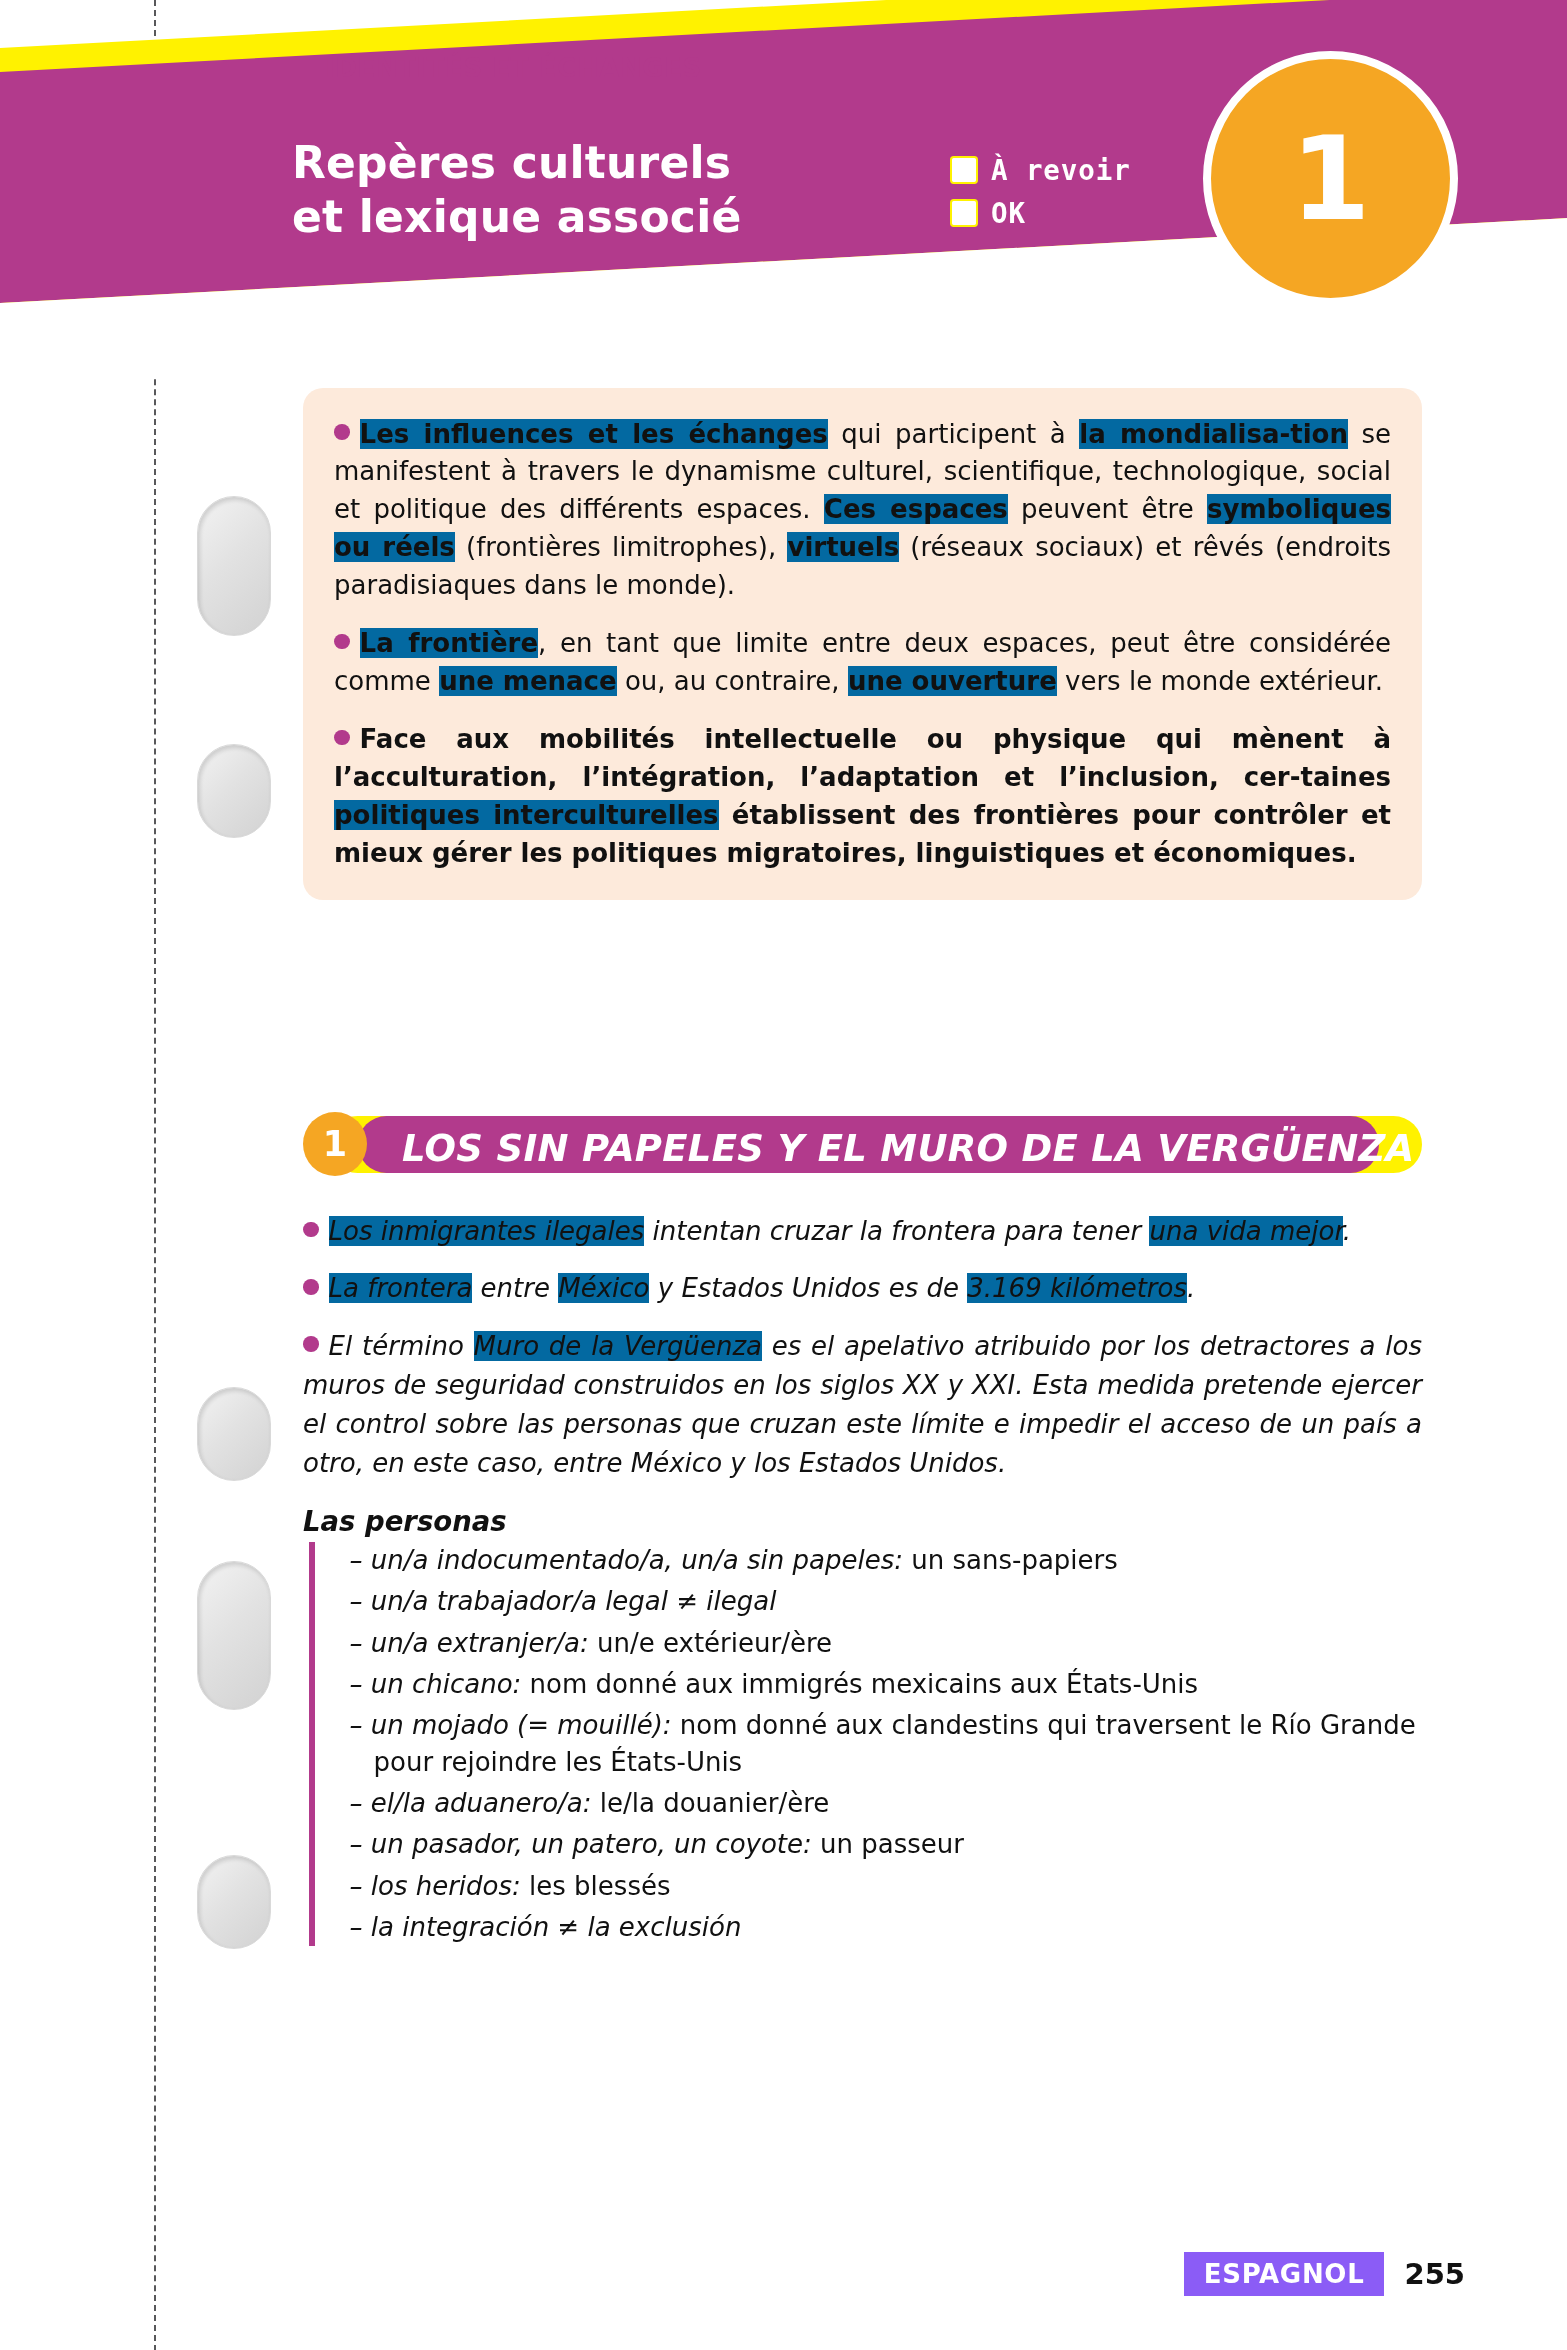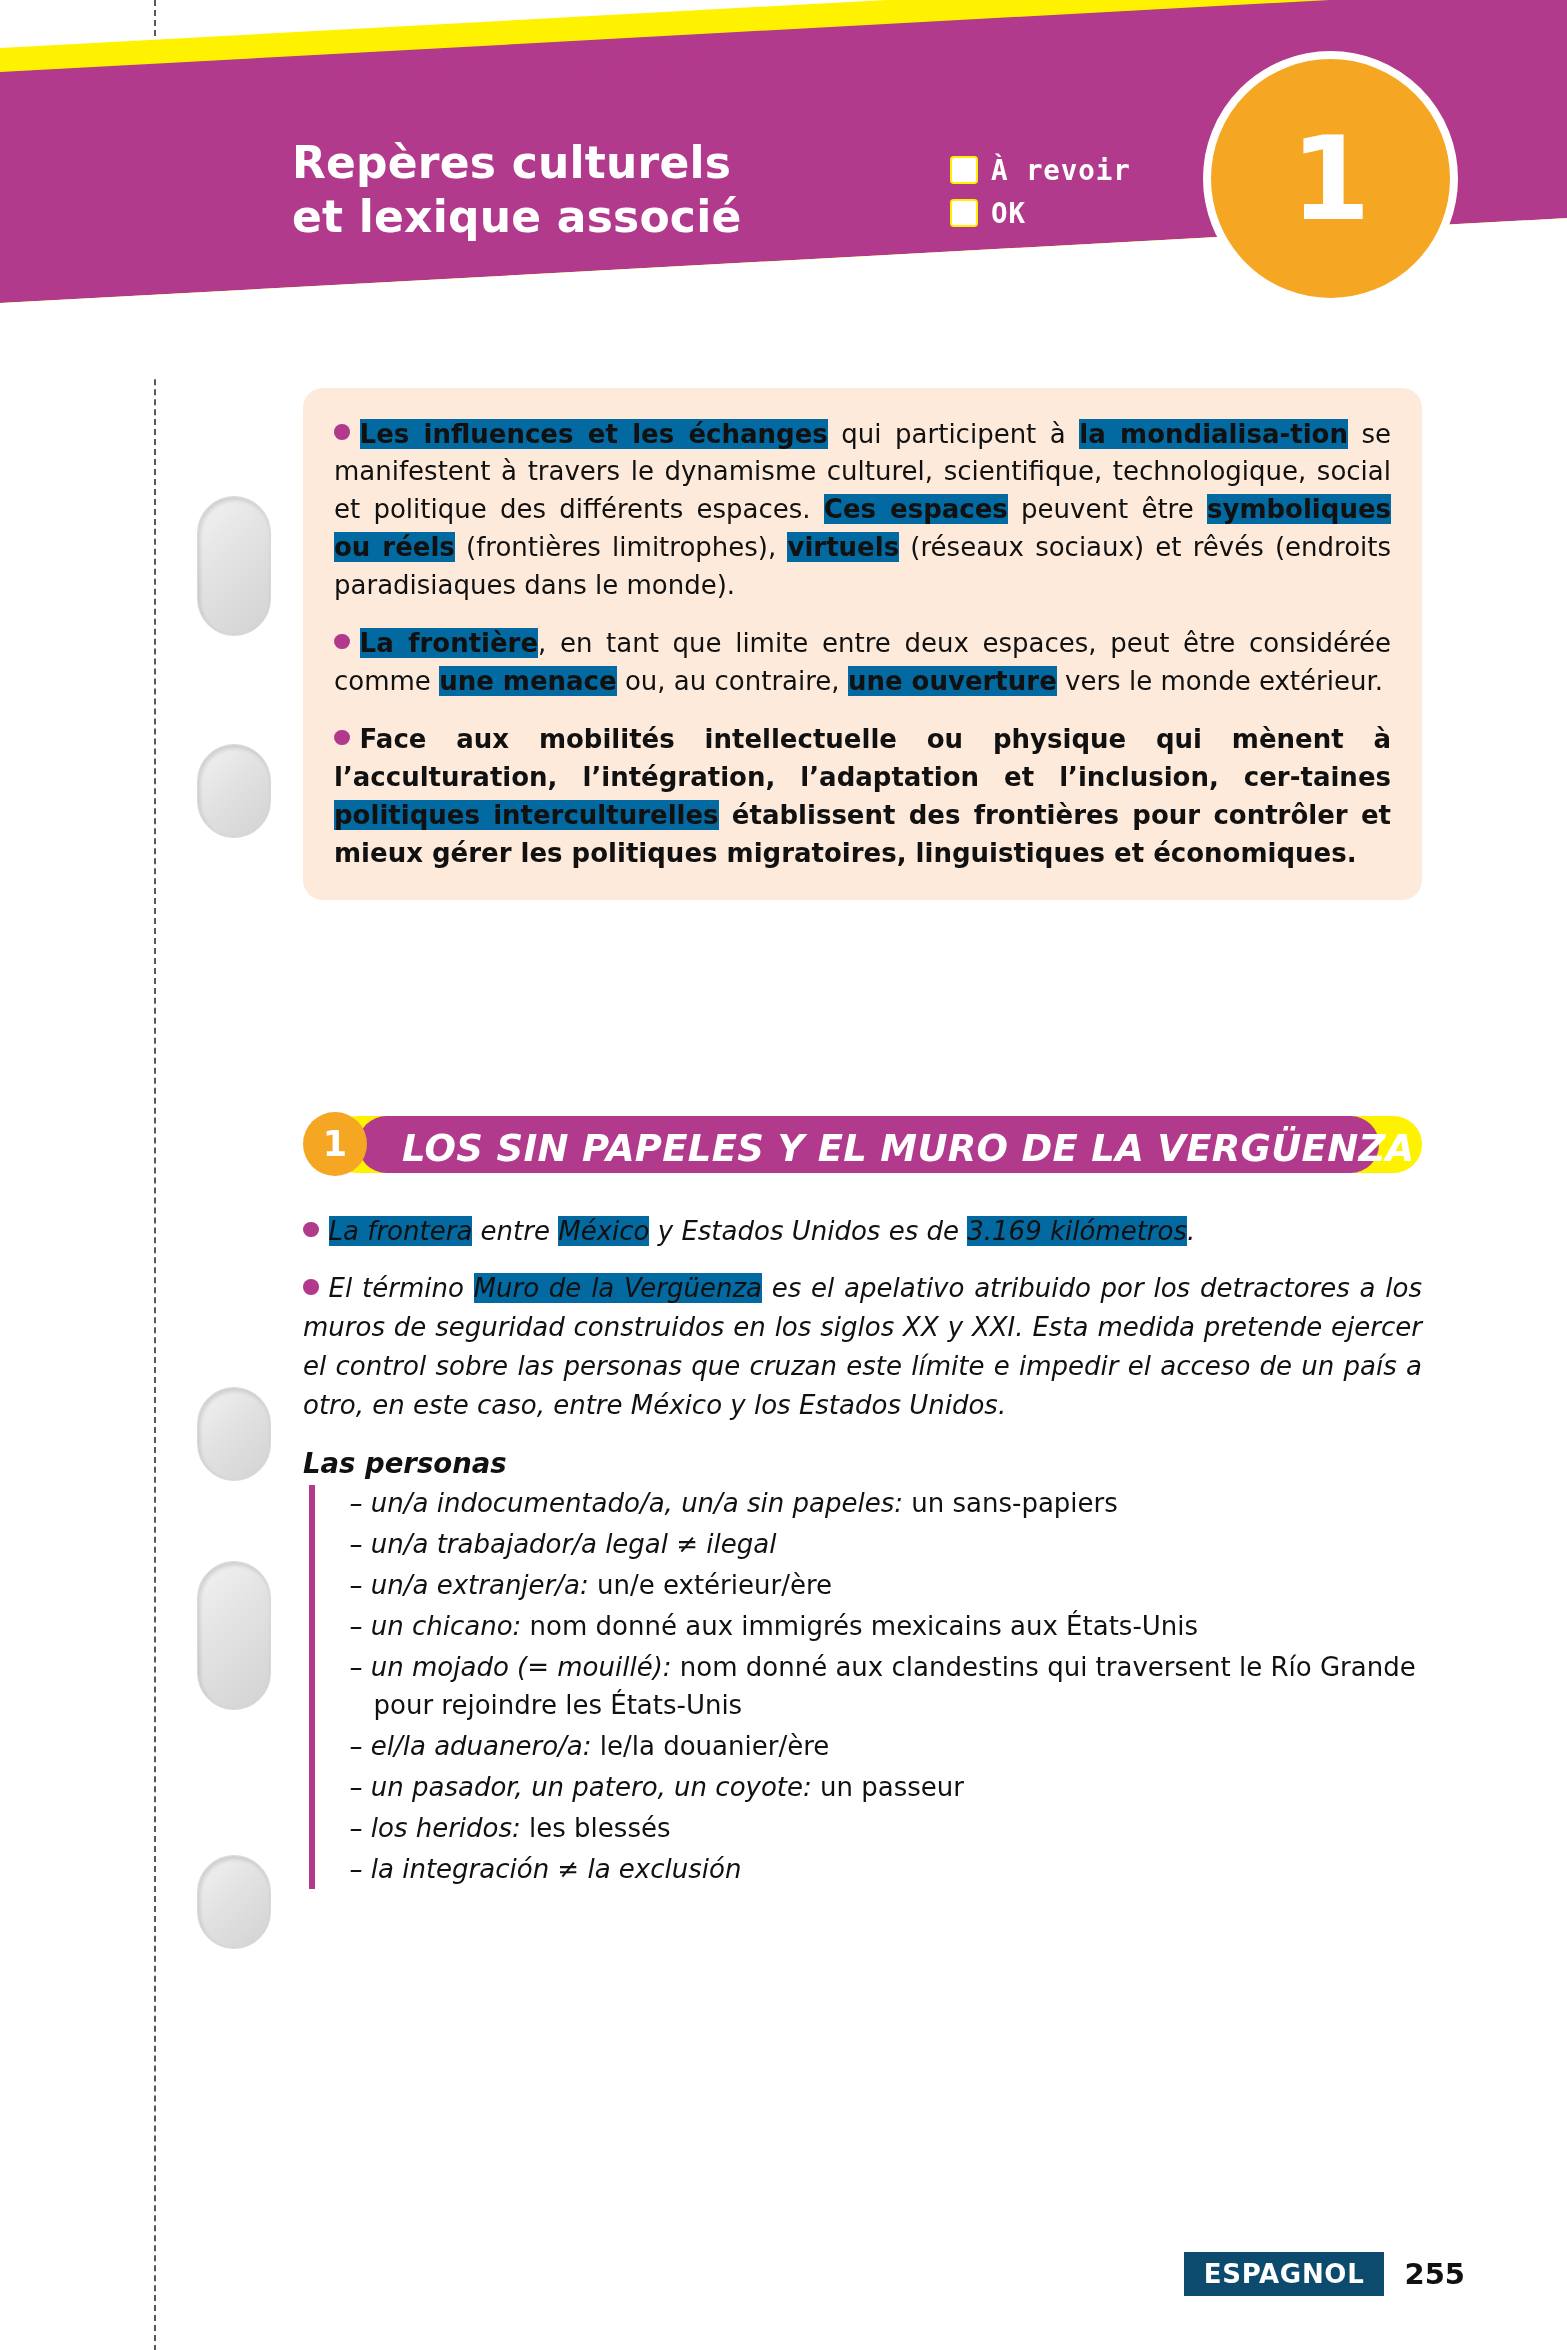--- a/index.html
+++ b/index.html
@@ -260,21 +260,21 @@
 
   
   .footer {
     position: absolute;
     right: 103px;
     bottom: 55px;
     display: flex;
     align-items: center;
   }
   .footer-tag {
-    background: #0c4a6e;
+    background: #8b5cf6;
     color: #ffffff;
     font-size: 26px;
     font-weight: bold;
     letter-spacing: 0.7px;
     padding: 6.4px 20px 7.3px 20px;
   }
   .footer-page {
     margin-left: 20px;
     font-size: 29px;
     font-weight: bold;
@@ -327,20 +327,23 @@
 </div>
 
 <div class="section-banner">
   <div class="sb-yellow"></div>
   <div class="sb-purple"></div>
   <div class="sb-num">1</div>
   <div class="sb-title">LOS SIN PAPELES Y EL MURO DE LA VERGÜENZA</div>
 </div>
 
 <div class="body-block">
+  <p class="it-p">
+    <span class="bullet"></span><span class="hl">Los inmigrantes ilegales</span><span> intentan cruzar la frontera para tener </span><span class="hl">una vida mejor</span><span>.</span>
+  </p>
   <p class="it-p">
     <span class="bullet"></span><span class="hl">La frontera</span><span> entre </span><span class="hl">México</span><span> y Estados Unidos es de </span><span class="hl">3.169 kilómetros</span><span>.</span>
   </p>
   <p class="it-p">
     <span class="bullet"></span><span>El término </span><span class="hl">Muro de la Vergüenza</span><span> es el apelativo atribuido por los detractores a los muros de seguridad construidos en los siglos XX y XXI. Esta medida pretende ejercer el control sobre las personas que cruzan este límite e impedir el acceso de un país a otro, en este caso, entre México y los Estados Unidos.</span>
   </p>
 
   <div class="sub-head">Las personas</div>
 
   <ul class="vocab-list">

